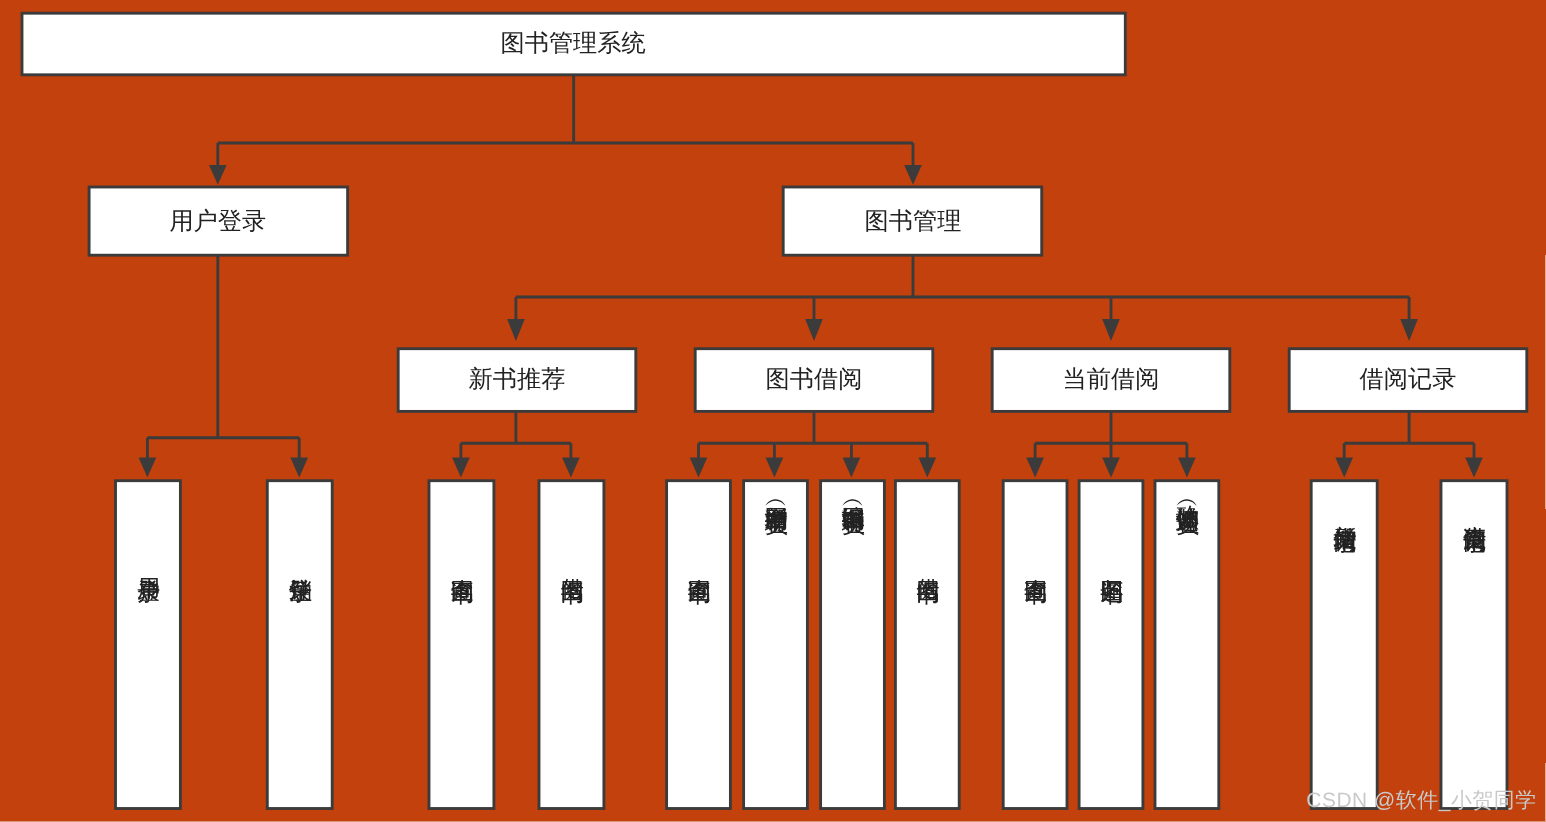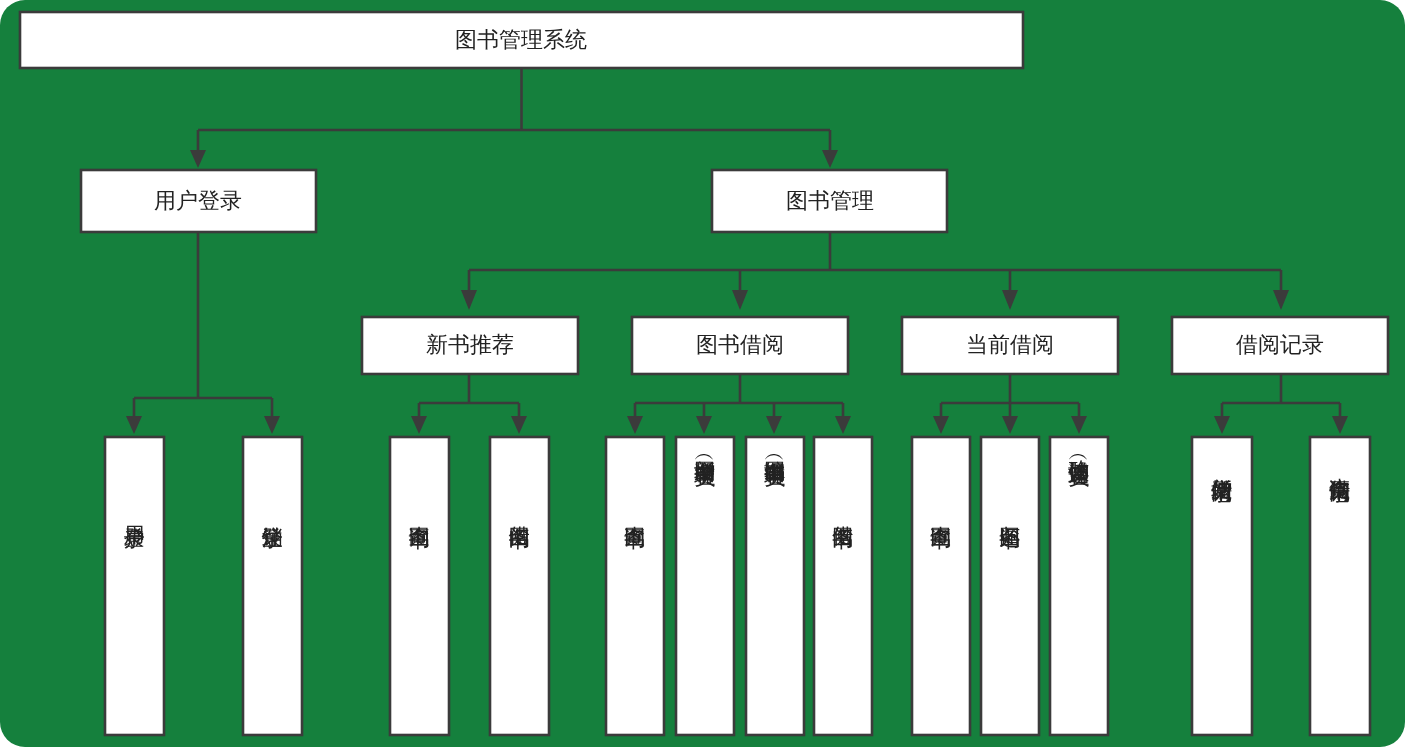--- a/index.html
+++ b/index.html
@@ -8,23 +8,22 @@
     padding: 0;
     background: #ffffff;
   }
   body {
     font-family: "Liberation Sans", "DejaVu Sans", sans-serif;
   }
   #diagram-root {
     position: relative;
     width: 1405px;
     height: 747px;
-    background: #15803d;
+    background: #c2410c;
     overflow: hidden;
-    border-radius: 25px;
   }
   #diagram-svg {
     position: absolute;
     left: 0;
     top: 0;
     width: 1405px;
     height: 747px;
     display: block;
   }
   .node-box {
@@ -241,14 +240,15 @@
     <span class="leaf-text" style="margin-top:6px;">确认归还（管理员）</span>
   </div>
 
   <div class="leaf-text-wrap" style="left:1192px; top:437px; width:60px; height:298px;">
     <span class="leaf-text" style="margin-top:24px;">新增借阅记录</span>
   </div>
   <div class="leaf-text-wrap" style="left:1310px; top:437px; width:60px; height:298px;">
     <span class="leaf-text" style="margin-top:24px;">查询借阅记录</span>
   </div>
 
+  <div class="watermark">CSDN @软件_小贺同学</div>
 
 </div>
 
 </body></html>

